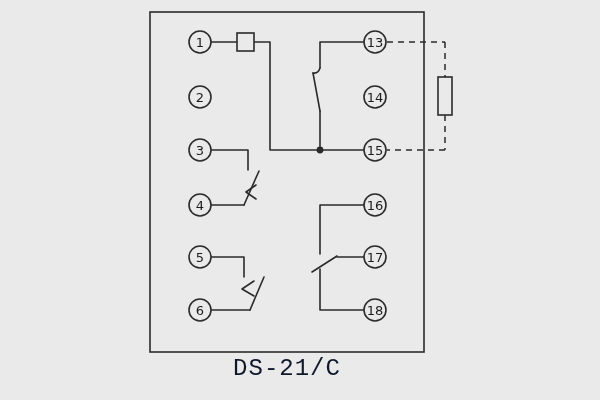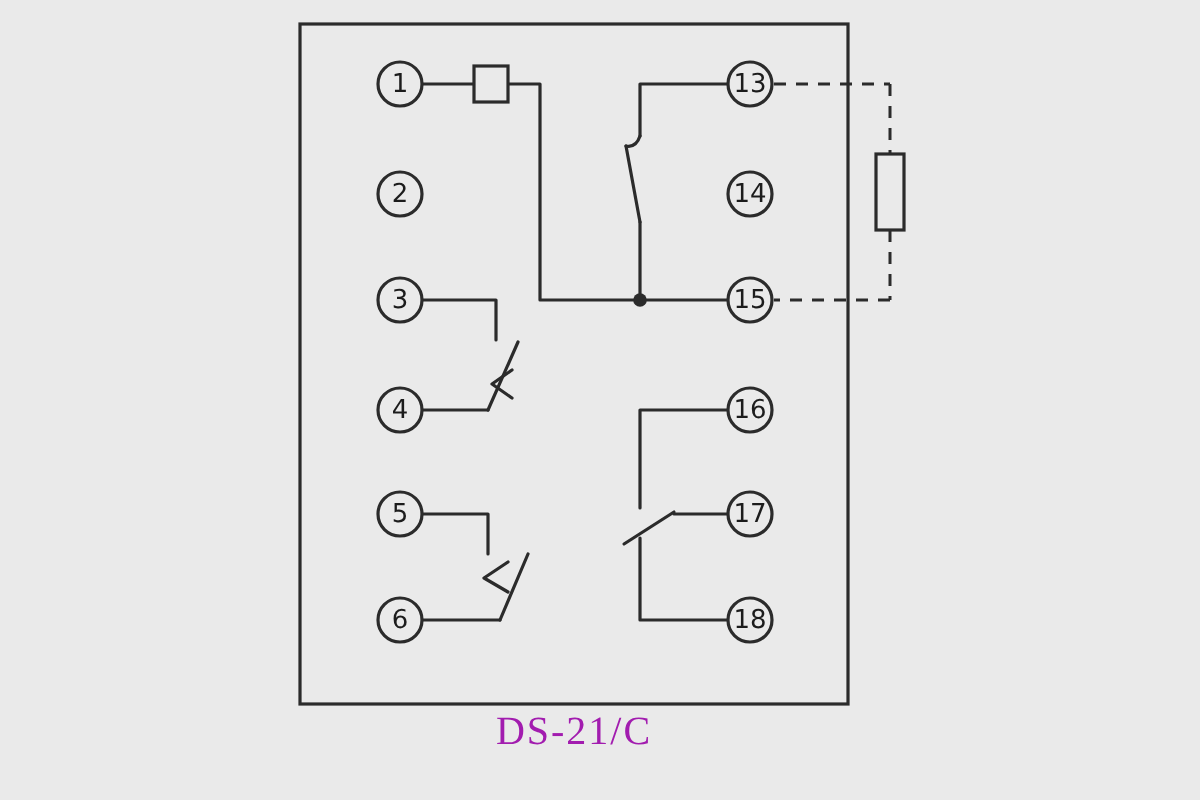--- a/index.html
+++ b/index.html
@@ -8,24 +8,24 @@
     position:relative;
     width:600px;height:400px;
     background:#eaeaea;
     overflow:hidden;
   }
   .stage svg{position:absolute;left:0;top:0;}
   .caption{
     position:absolute;
     left:150px;top:355px;width:274px;
     text-align:center;
-    font-family:Liberation Serif, serif;
-    font-size:20px;
+    font-family:Liberation Mono, monospace;
+    font-size:24px;
     letter-spacing:1px;
-    color:#a21caf;
+    color:#0f172a;
   }
 </style>
 </head>
 <body>
 
 <div class="stage">
   <svg id="schematic" width="600" height="400" viewBox="0 0 600 400">
       <rect x="150" y="12" width="274" height="340" fill="none" stroke="#2b2b2b" stroke-width="1.6"></rect>
       <polyline points="211,42 237,42" fill="none" stroke="#2b2b2b" stroke-width="1.6" stroke-linecap="round" stroke-linejoin="round"></polyline>
       <polyline points="254,42 270,42 270,150 364,150" fill="none" stroke="#2b2b2b" stroke-width="1.6" stroke-linecap="round" stroke-linejoin="round"></polyline>

